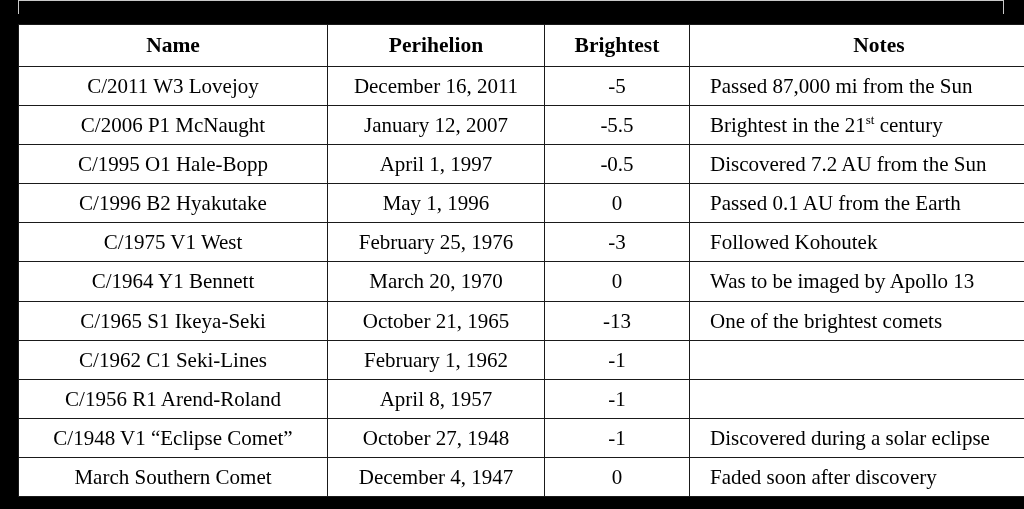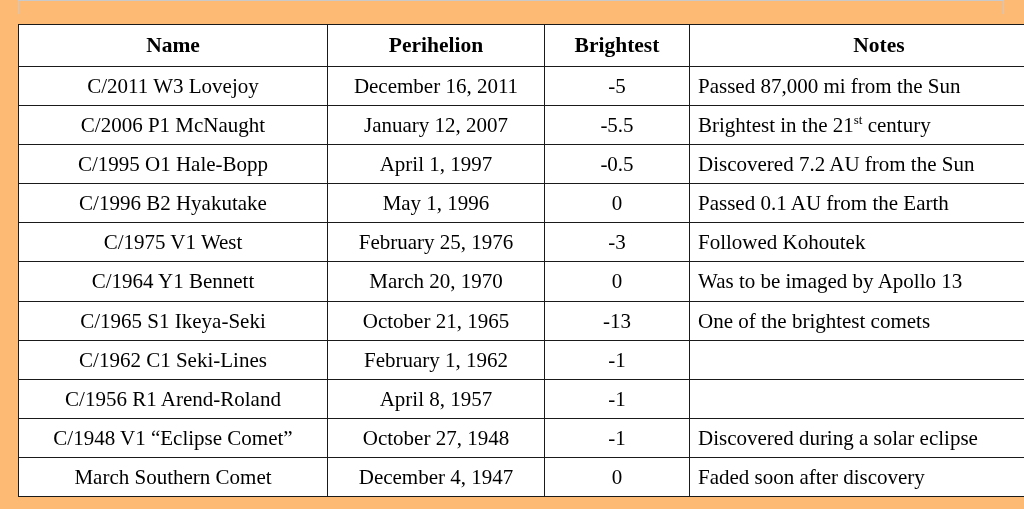--- a/index.html
+++ b/index.html
@@ -11,21 +11,21 @@
     width: 1024px;
     height: 509px;
     font-family: "Liberation Serif", serif;
     color: #000000;
     overflow: hidden;
   }
   .page {
     position: relative;
     width: 1024px;
     height: 509px;
-    background: #fdba74;
+    background: #000000;
   }
   
   .top-rule {
     position: absolute;
     left: 18px;
     top: 0px;
     width: 986px;
     height: 1px;
     background: #c9c9c9;
   }
@@ -55,21 +55,21 @@
     border-collapse: collapse;
     width: 982px;
     table-layout: fixed;
     background: #ffffff;
   }
   table.comet-table td,
   table.comet-table th {
     border: 1px solid #1a1a1a;
     font-size: 21px;
     line-height: 1.15;
-    padding: 7px 8px;
+    padding: 7px 20px;
     vertical-align: middle;
     font-weight: normal;
   }
   table.comet-table thead th {
     font-weight: bold;
     text-align: center;
     font-size: 21.5px;
     padding: 8px 8px;
   }
   th.col-name, td.col-name { width: 292px; text-align: center; }

